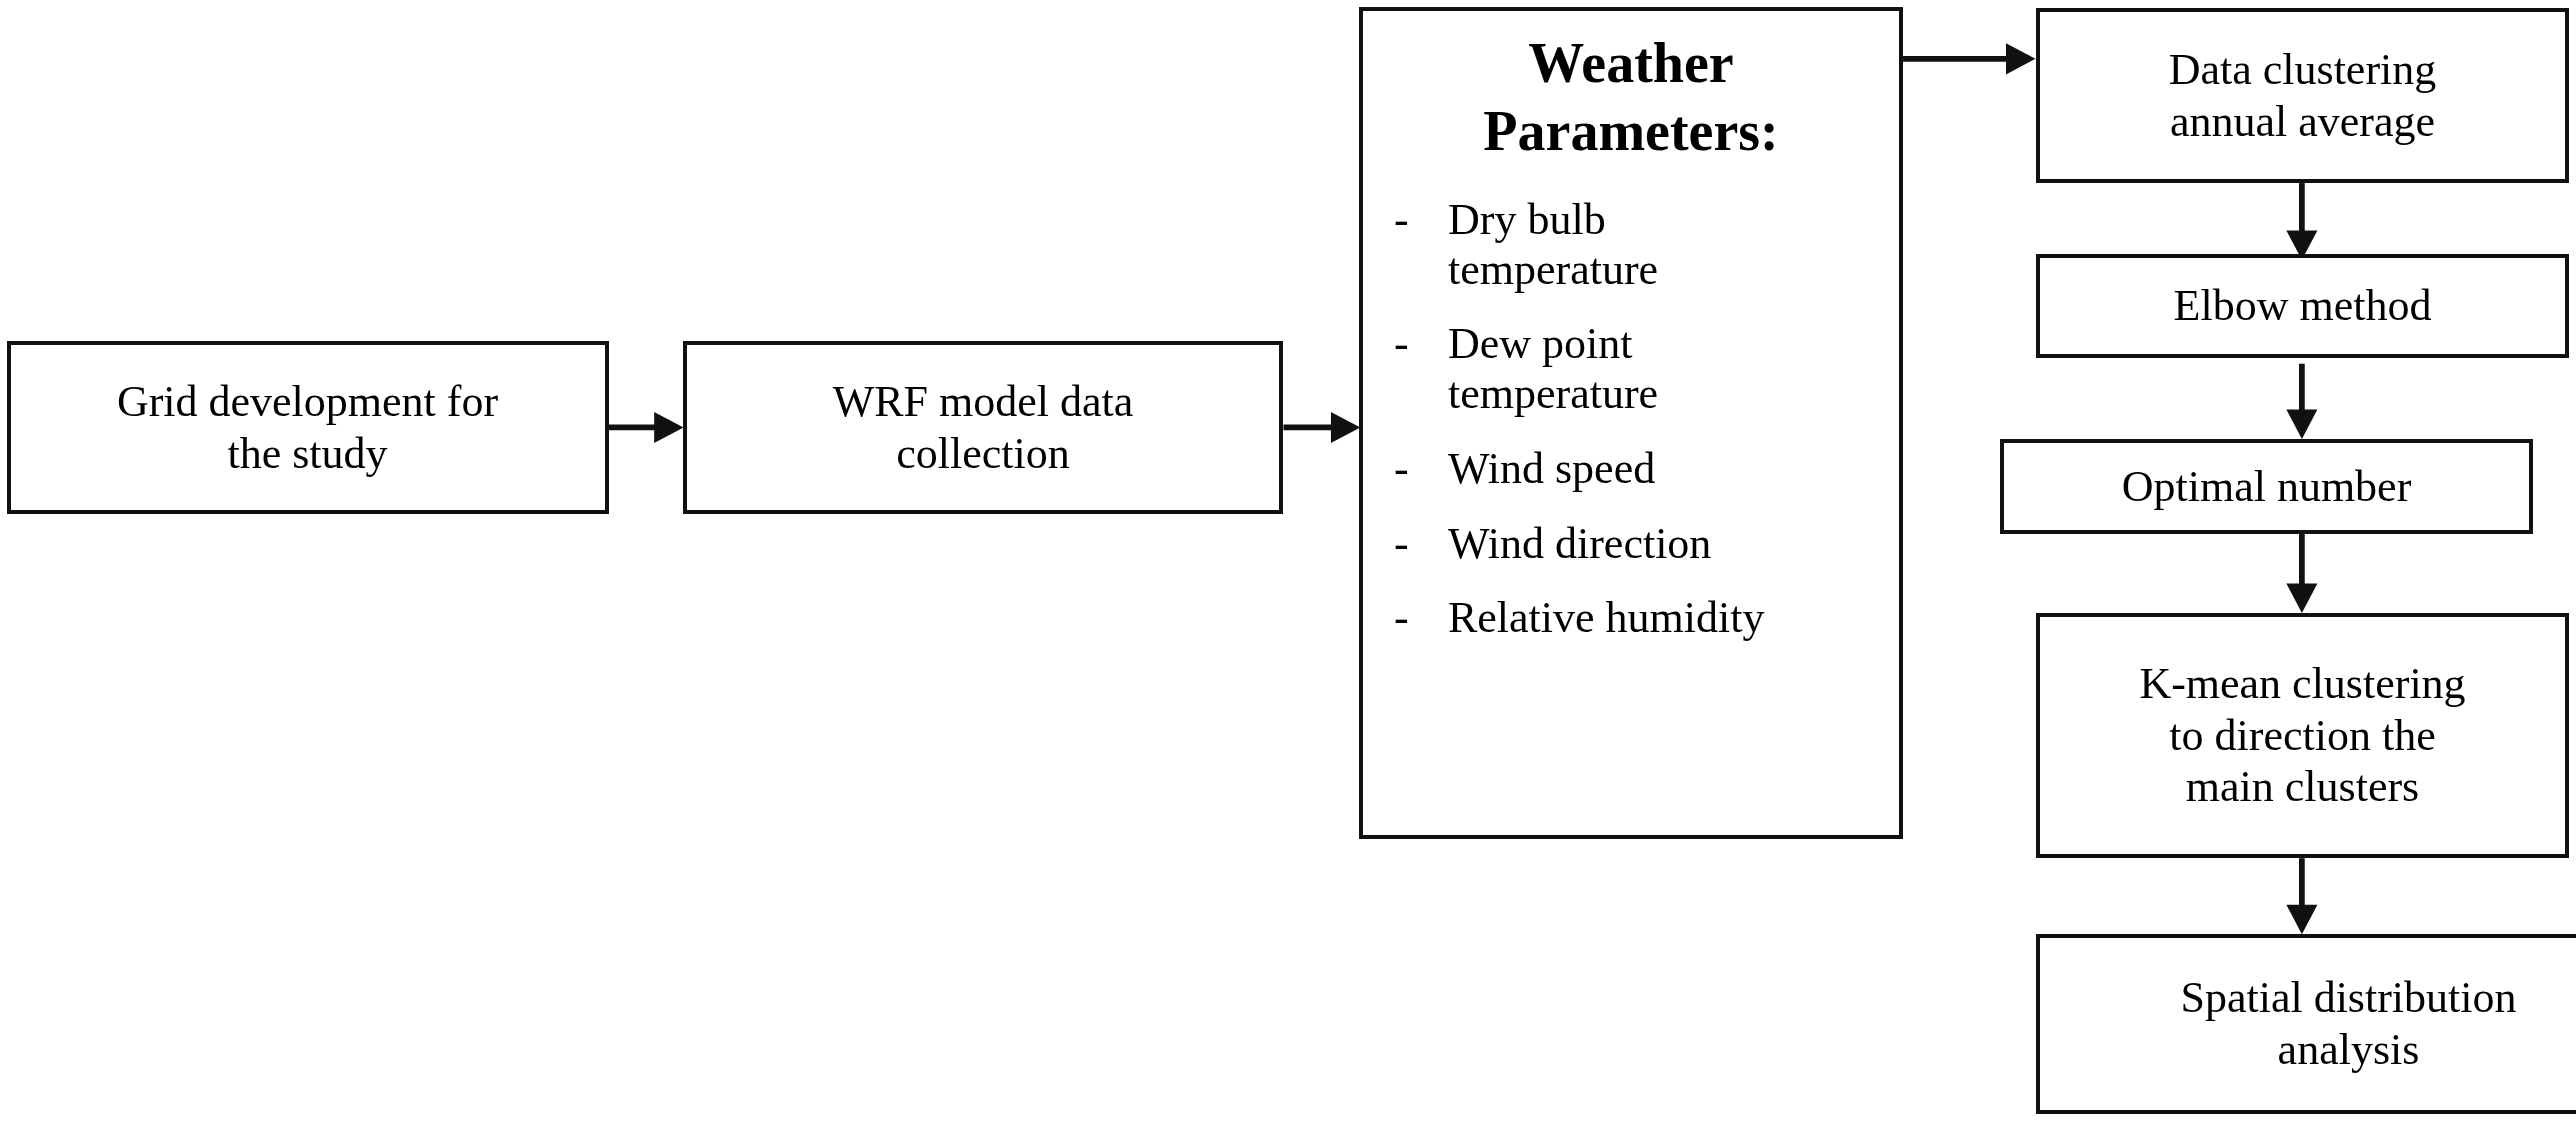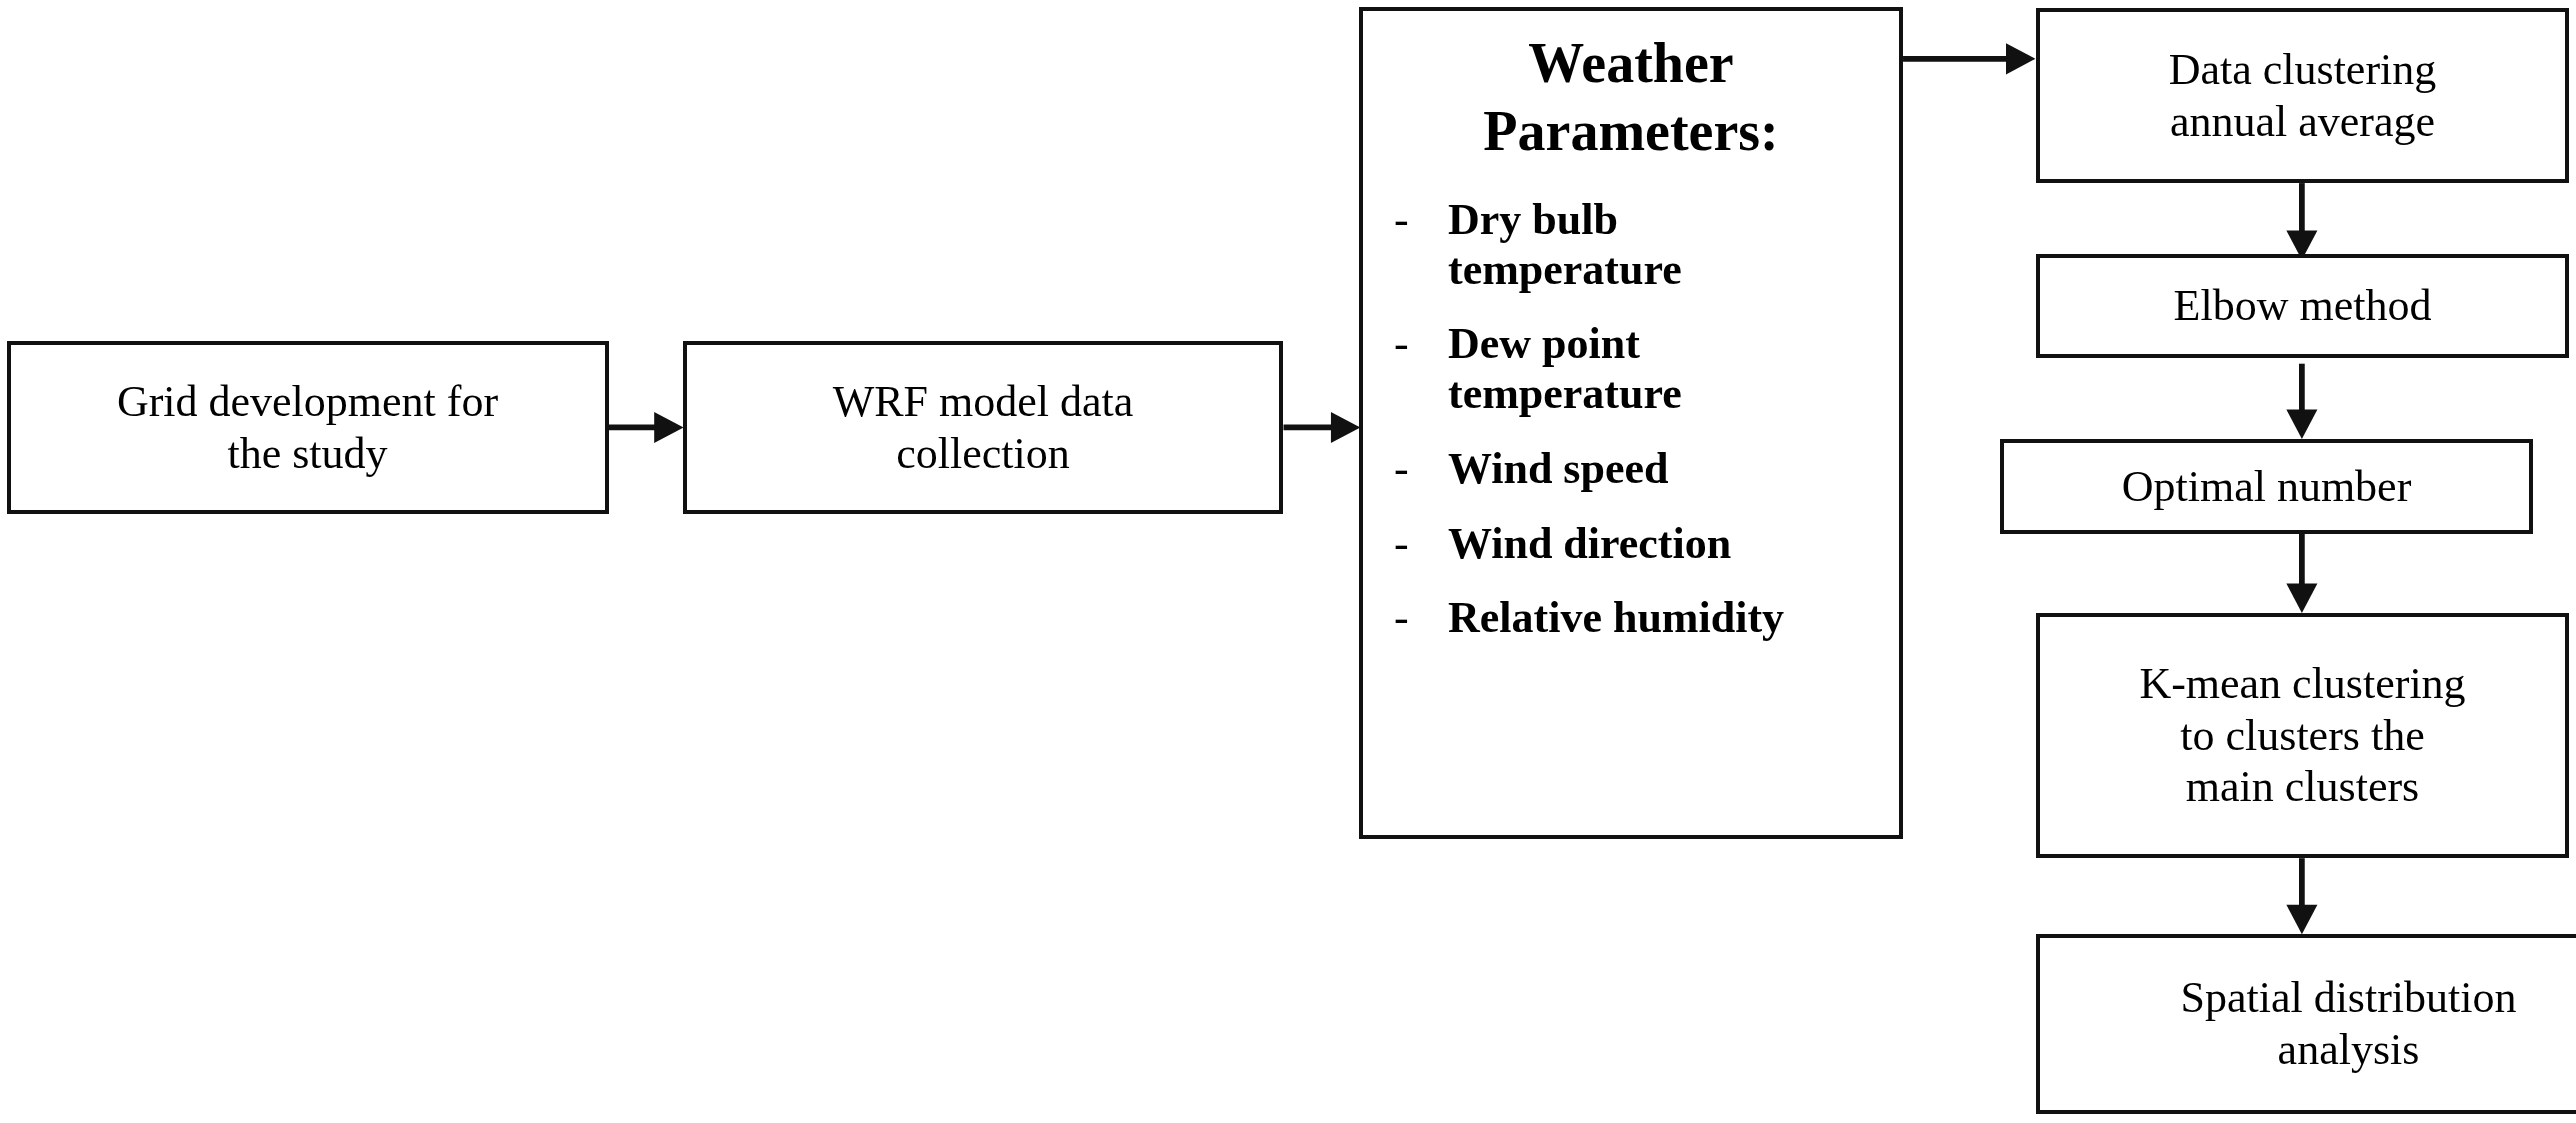--- a/index.html
+++ b/index.html
@@ -75,21 +75,21 @@
     line-height: 1.14;
   }
   .wp-dash {
     flex: 0 0 auto;
     width: 54px;
     text-align: left;
   }
   .wp-text {
     flex: 1 1 auto;
   }
-  .wp-text .line { display: block; white-space: nowrap; font-weight: bold; }
+  .wp-text .line { display: block; white-space: nowrap; }
 
   
   #node-data-processing {
     left: 2036px; top: 8.2px;   width: 533px; height: 175px;
   }
   #node-elbow-method {
     left: 2036px; top: 254px;  width: 533px; height: 104px;
   }
   #node-optimal-number {
     left: 2000px; top: 439px;  width: 533px; height: 95px;
@@ -220,21 +220,21 @@
   <div class="node" id="node-elbow-method">
     <span class="line">Elbow method</span>
   </div>
 
   <div class="node" id="node-optimal-number">
     <span class="line">Optimal number</span>
   </div>
 
   <div class="node" id="node-kmean-clustering">
     <span class="line">K-mean clustering</span>
-    <span class="line">to clusters the</span>
+    <span class="line">to direction the</span>
     <span class="line">main clusters</span>
   </div>
 
   <div class="node" id="node-spatial-distribution">
     <span class="line">Spatial distribution</span>
     <span class="line">analysis</span>
   </div>
 
 </div>
 

